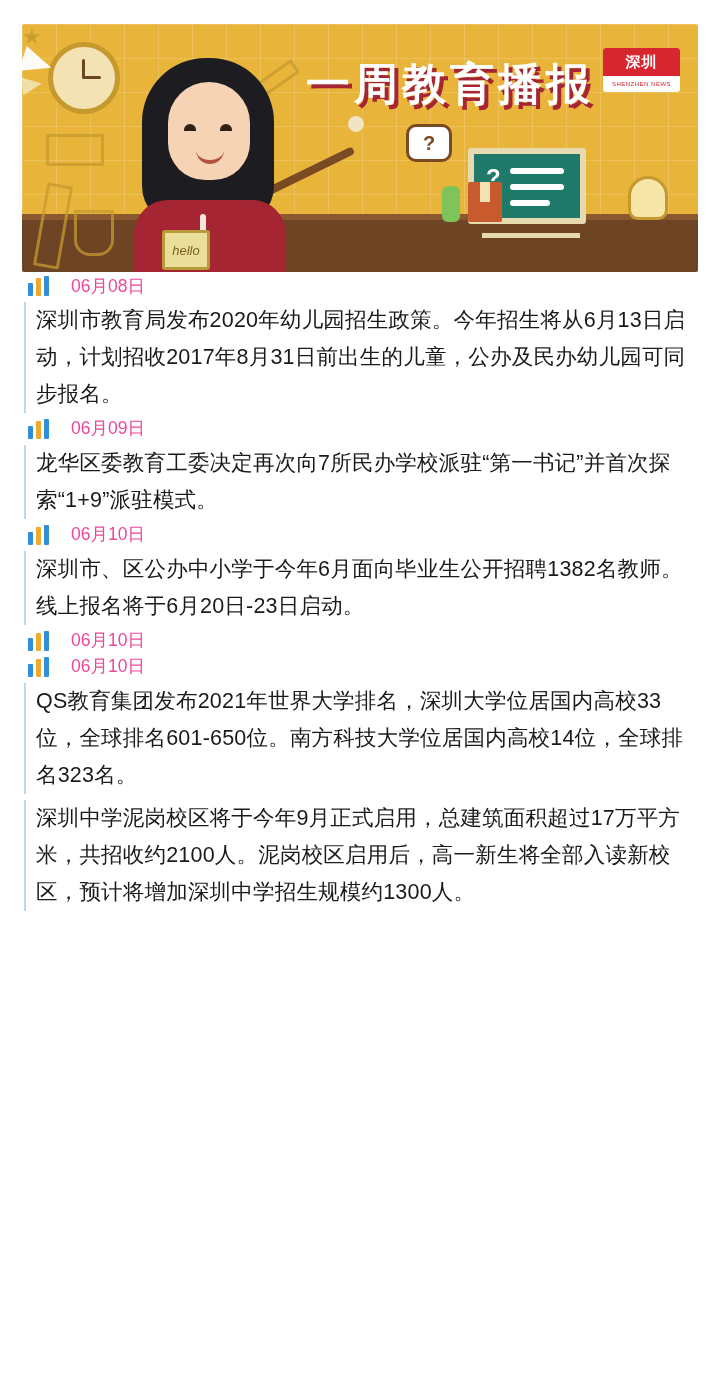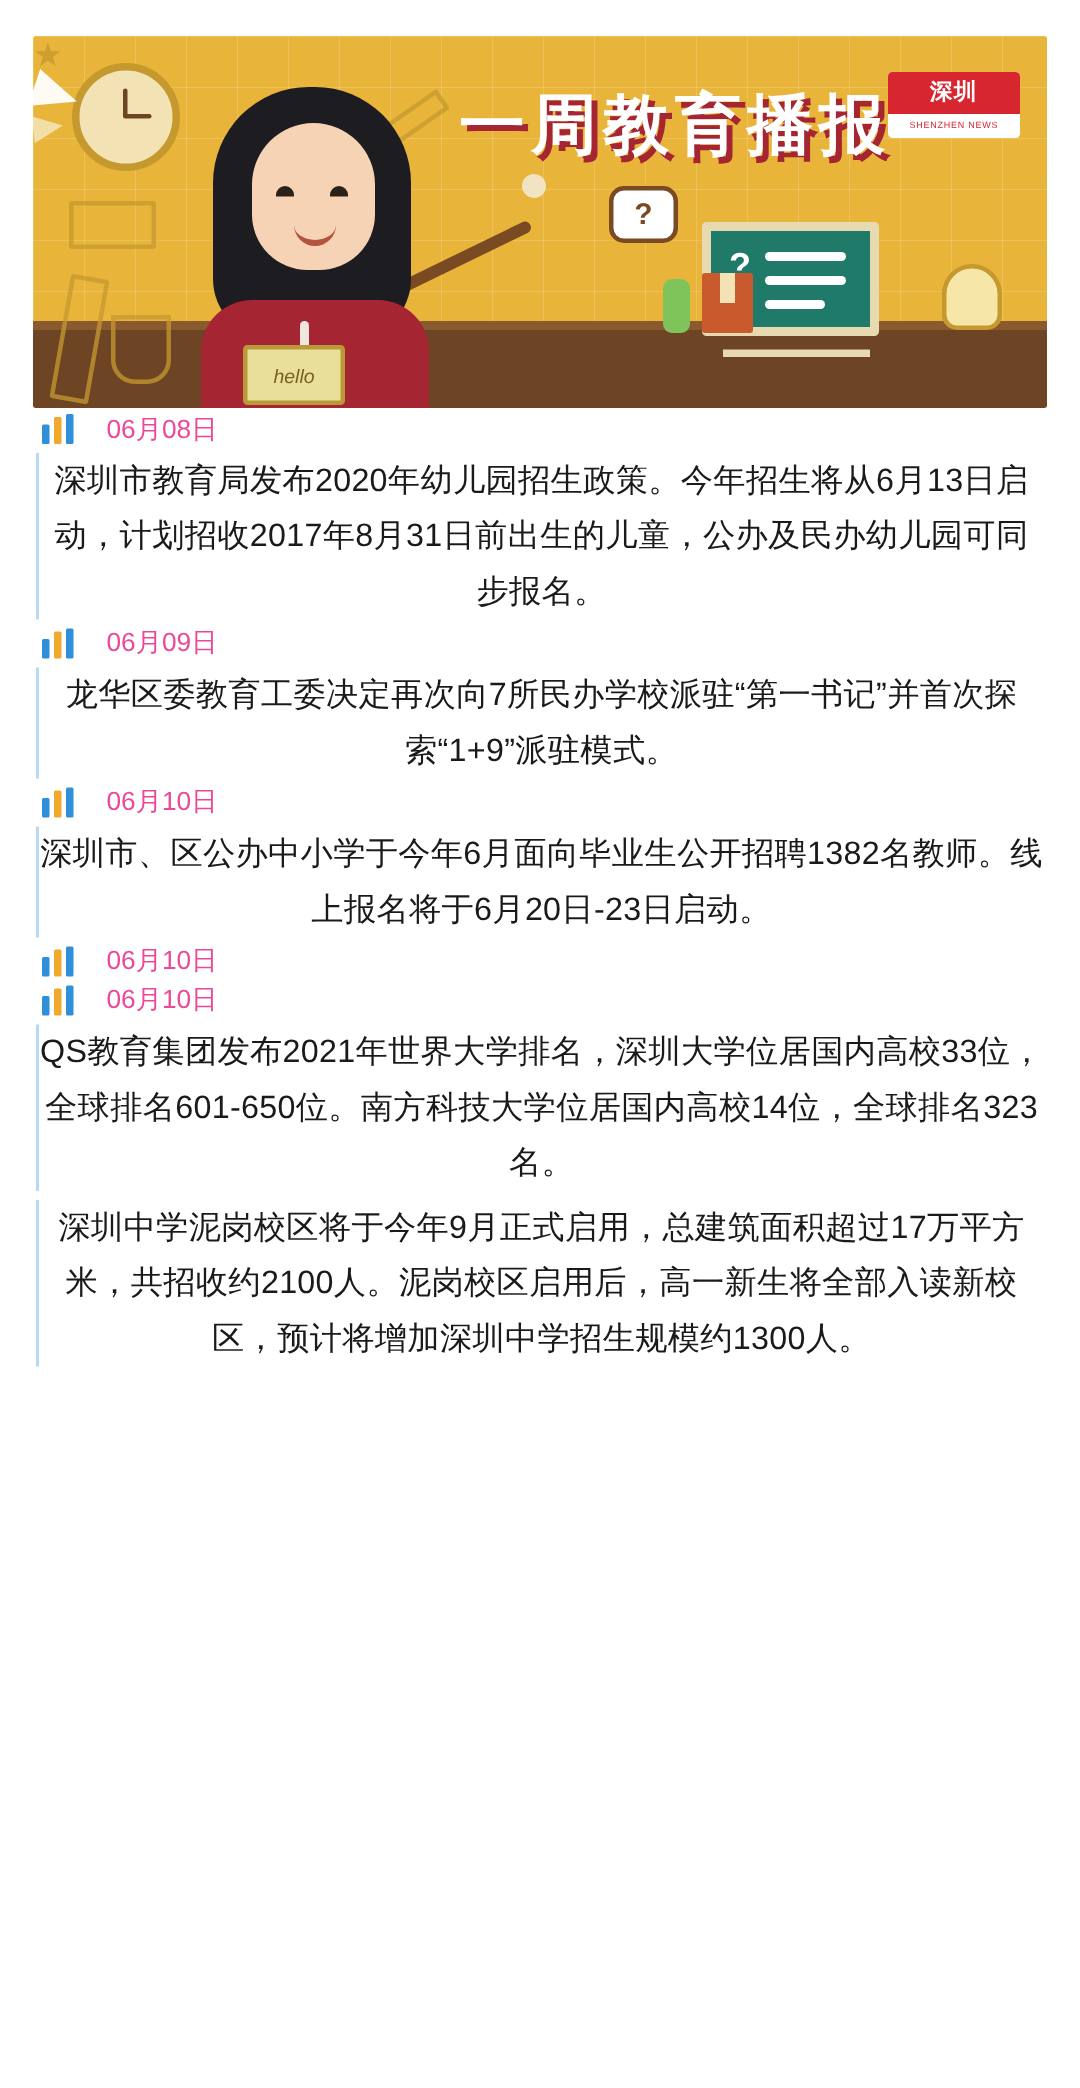--- a/index.html
+++ b/index.html
@@ -161,21 +161,21 @@
   .hoodie-string {
     position: absolute;
     left: 178px; top: 190px;
     width: 6px; height: 34px;
     background: #f1e6dd;
     border-radius: 3px;
   }
   .book-held {
     position: absolute;
     left: 140px; top: 206px;
-    width: 68px; height: 40px;
+    width: 48px; height: 40px;
     background: #eadf9a;
     border: 3px solid #b89a38;
     border-radius: 3px;
     box-sizing: border-box;
     color: #7a6120;
     font-size: 13px;
     font-style: italic;
     text-align: center;
     line-height: 36px;
   }
@@ -206,21 +206,21 @@
     letter-spacing: 4px;
     text-shadow: 4px 4px 0 #a52532;
     line-height: 1.25;
   }
   .banner-title .l1 { font-size: 40px; }
   .banner-title .l2 { font-size: 44px; }
 
   .logo-badge {
     position: absolute;
     right: 18px; top: 24px;
-    width: 88px; height: 44px;
+    width: 77px; height: 44px;
     background: #ffffff;
     border-radius: 3px;
     overflow: hidden;
   }
   .logo-badge .logo-mark {
     height: 28px;
     background: #d7262f;
     color: #ffffff;
     font-size: 15px;
     font-weight: bold;
@@ -356,23 +356,23 @@
     color: #ec4899;
     font-size: 17.5px;
     line-height: 1;
     padding-bottom: 1px;
   }
   .news-body {
     position: relative;
     font-size: 21.5px;
     line-height: 1.72;
     color: #1a1a1a;
+    padding-left: 10px;
     border-left: 2px solid #b9d9f0;
     letter-spacing: .2px;
-    text-align: center;
   }
 </style>
 </head>
 <body>
 
 <div class="page">
 
   <div class="banner">
     <div class="banner-grid"></div>
     <div class="banner-floor-top"></div>

